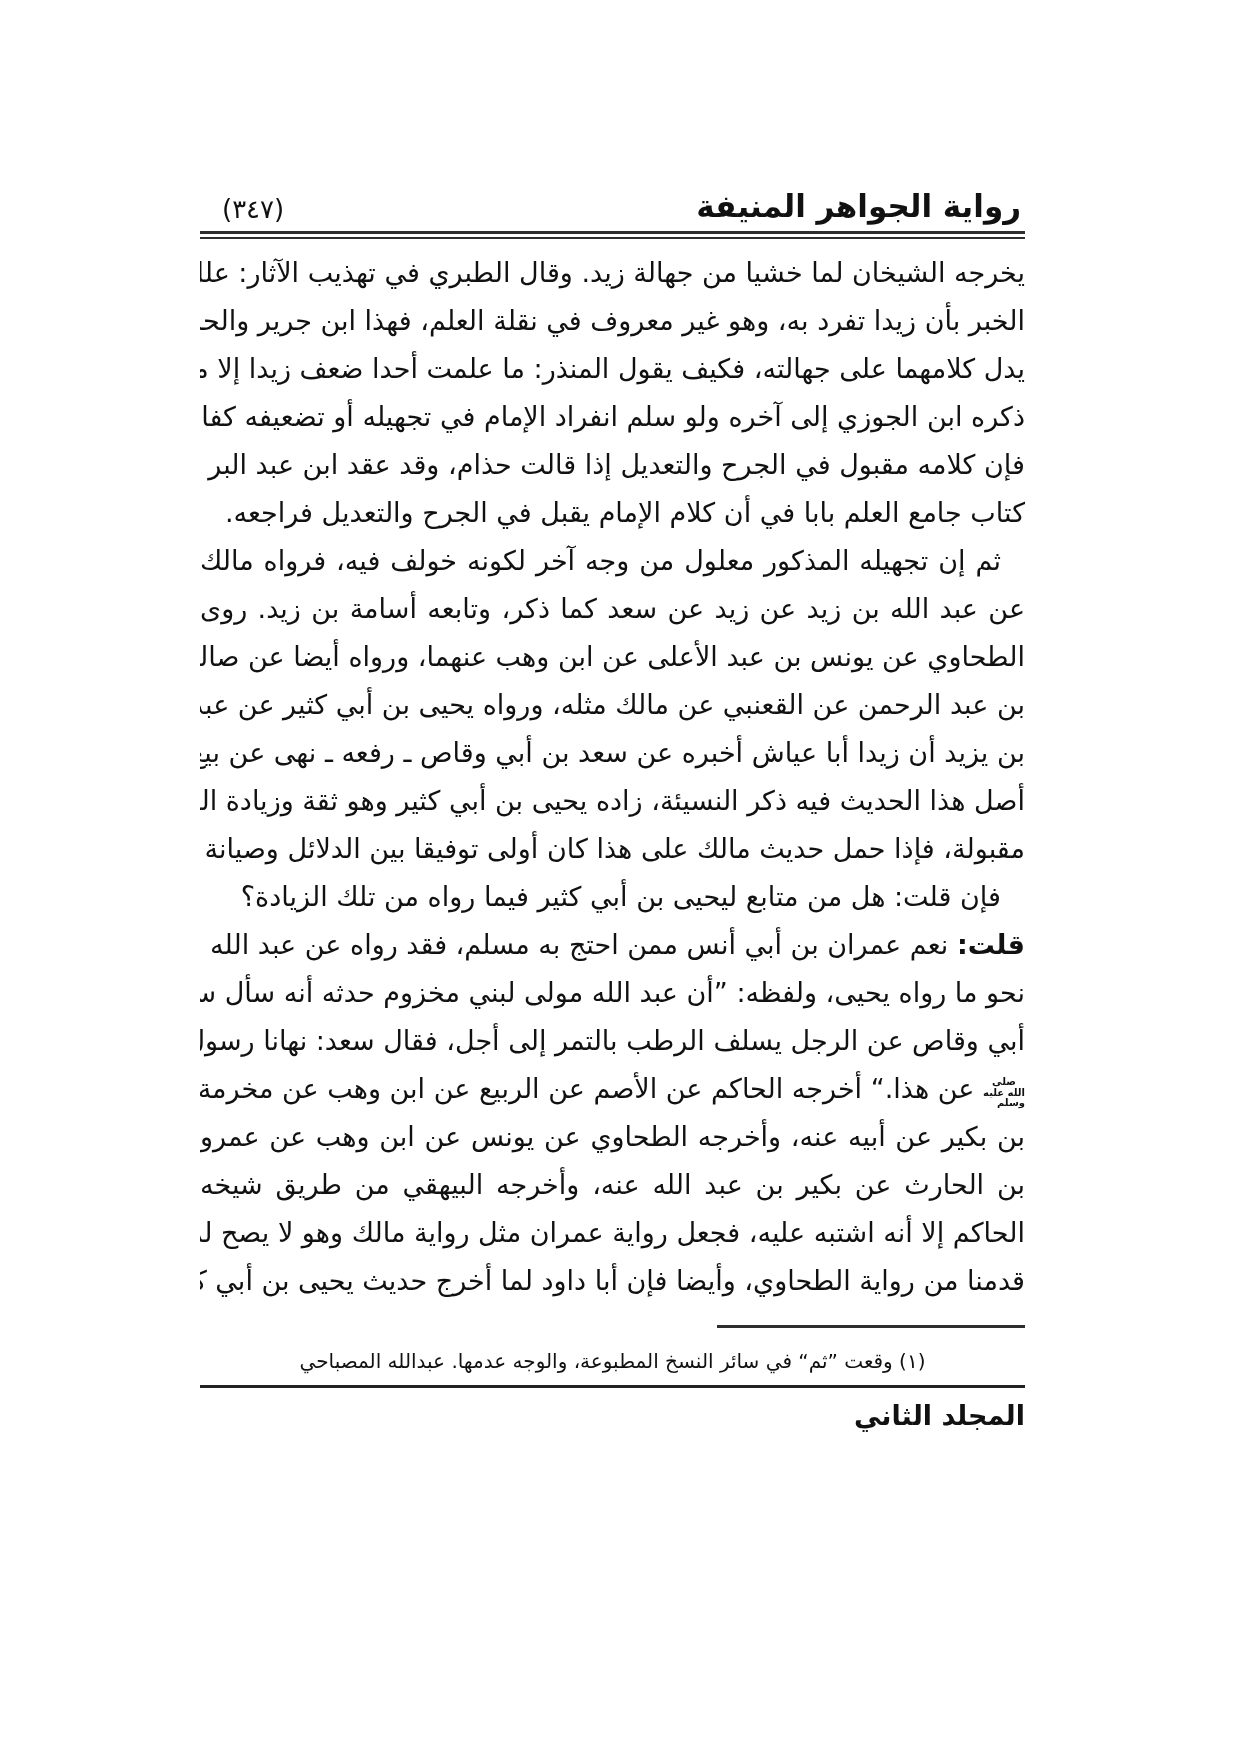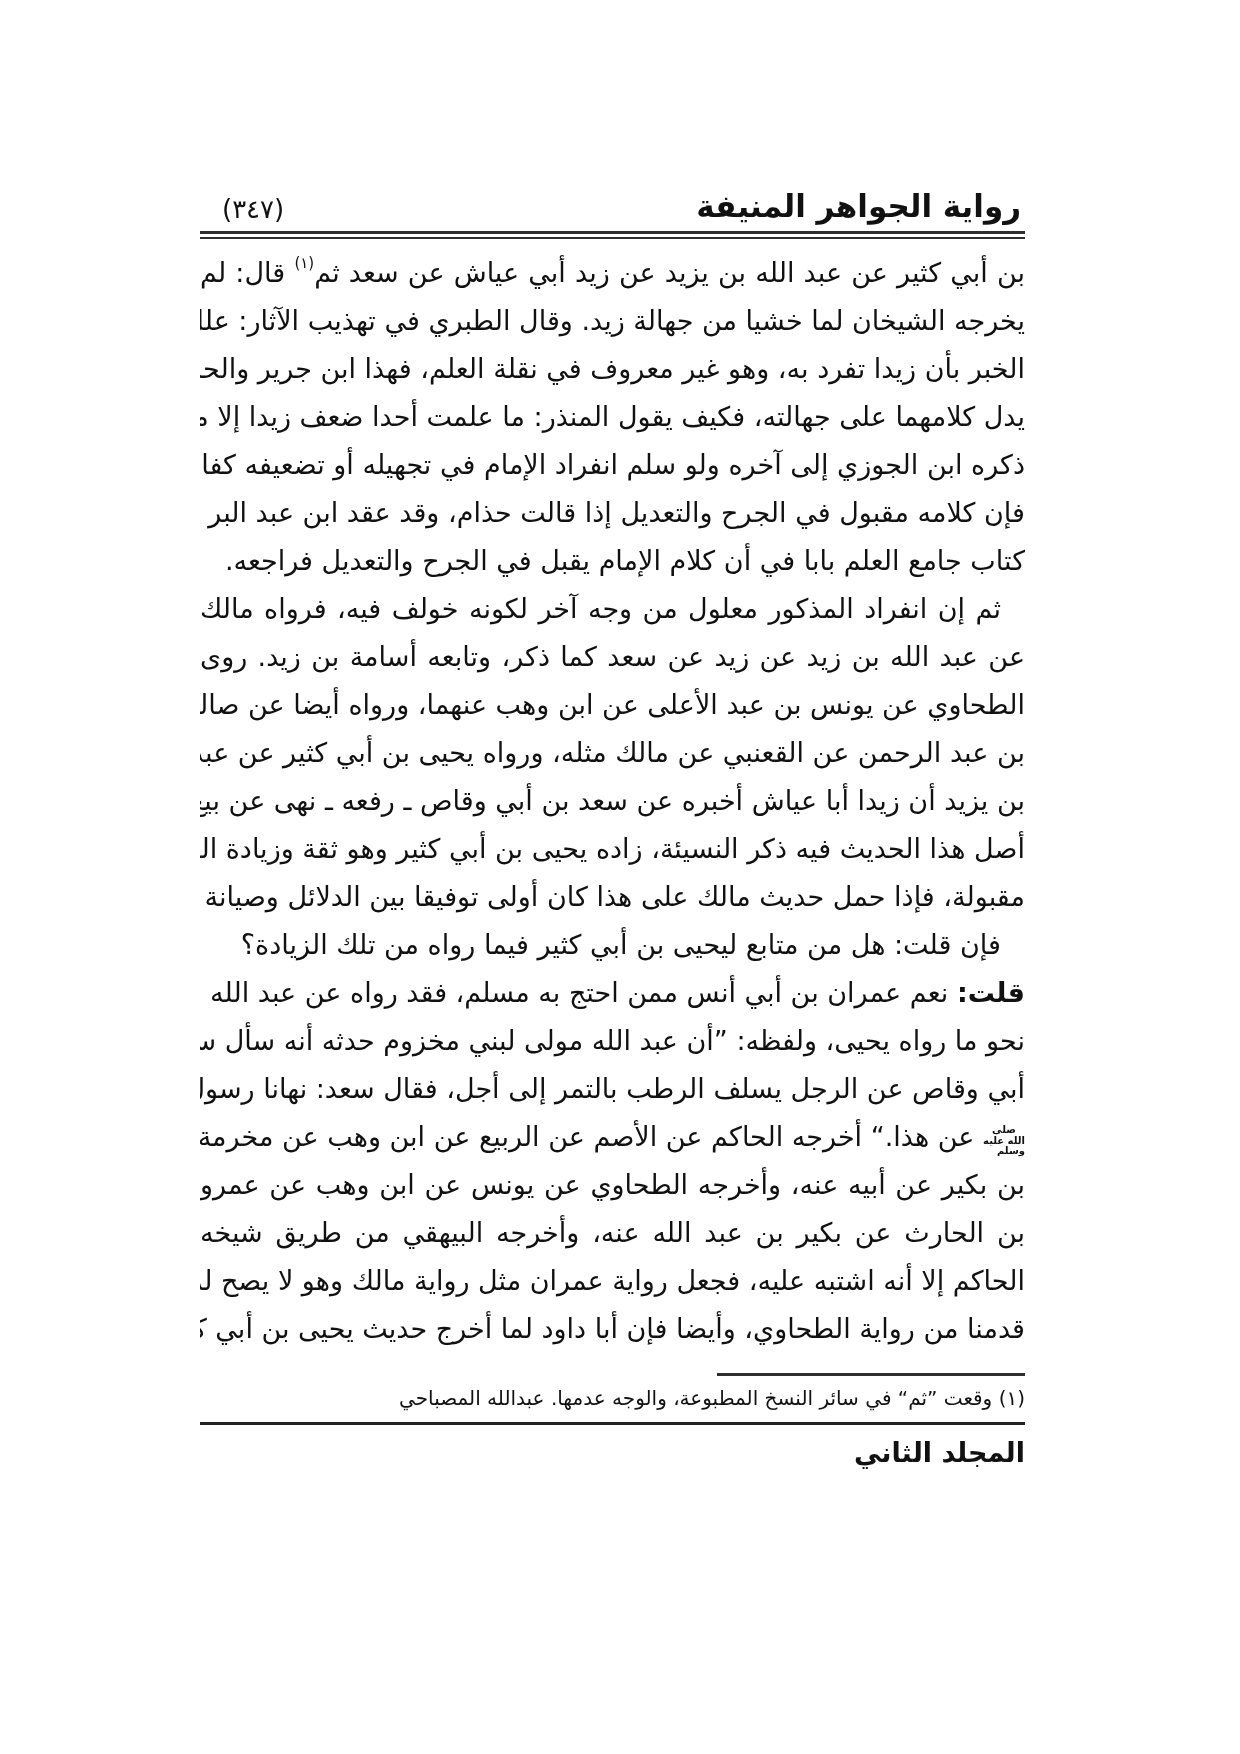--- a/index.html
+++ b/index.html
@@ -77,24 +77,24 @@
     font-weight: bold;
   }
   .footnote-separator {
     margin-top: 20px;
     margin-left: 0;
     width: 308px;
     height: 3px;
     background: #2e2e2e;
   }
   .footnote-text {
-    margin-top: 7px;
+    margin-top: 18px;
     font-size: 20px;
     line-height: 30px;
-    text-align: right;
+    text-align: center;
   }
   .footer-rule {
     margin-top: 9px;
     height: 3px;
     background: #222222;
   }
   .footer-row {
     margin-top: 12px;
   }
   .volume-label {
@@ -109,28 +109,27 @@
   <div class="content">
 
     <div class="header-row">
       <div class="book-title">رواية الجواهر المنيفة</div>
       <div class="page-number">(٣٤٧)</div>
     </div>
 
     <div class="double-rule"></div>
 
     <div class="body-text" id="body-lines">
-        <div class="line">بن أبي كثير عن عبد الله بن يزيد عن زيد أبي عياش عن سعد ثم<span class="sup">(١)</span> قال: لم</div>
         <div class="line">يخرجه الشيخان لما خشيا من جهالة زيد. وقال الطبري في تهذيب الآثار: علل</div>
         <div class="line">الخبر بأن زيدا تفرد به، وهو غير معروف في نقلة العلم، فهذا ابن جرير والحاكم</div>
         <div class="line">يدل كلامهما على جهالته، فكيف يقول المنذر: ما علمت أحدا ضعف زيدا إلا ما</div>
         <div class="line">ذكره ابن الجوزي إلى آخره ولو سلم انفراد الإمام في تجهيله أو تضعيفه كفانا ذلك؛</div>
         <div class="line">فإن كلامه مقبول في الجرح والتعديل إذا قالت حذام، وقد عقد ابن عبد البر في</div>
         <div class="line align-right">كتاب جامع العلم بابا في أن كلام الإمام يقبل في الجرح والتعديل فراجعه.</div>
-        <div class="line indent">ثم إن انفراد المذكور معلول من وجه آخر لكونه خولف فيه، فرواه مالك</div>
+        <div class="line indent">ثم إن تجهيله المذكور معلول من وجه آخر لكونه خولف فيه، فرواه مالك</div>
         <div class="line">عن عبد الله بن زيد عن زيد عن سعد كما ذكر، وتابعه أسامة بن زيد. روى</div>
         <div class="line">الطحاوي عن يونس بن عبد الأعلى عن ابن وهب عنهما، ورواه أيضا عن صالح</div>
         <div class="line">بن عبد الرحمن عن القعنبي عن مالك مثله، ورواه يحيى بن أبي كثير عن عبد الله</div>
         <div class="line">بن يزيد أن زيدا أبا عياش أخبره عن سعد بن أبي وقاص ـ رفعه ـ نهى عن بيع</div>
         <div class="line">أصل هذا الحديث فيه ذكر النسيئة، زاده يحيى بن أبي كثير وهو ثقة وزيادة الثقة</div>
         <div class="line">مقبولة، فإذا حمل حديث مالك على هذا كان أولى توفيقا بين الدلائل وصيانة لها</div>
         <div class="line align-right indent">فإن قلت: هل من متابع ليحيى بن أبي كثير فيما رواه من تلك الزيادة؟</div>
         <div class="line"><span class="bold">قلت:</span> نعم عمران بن أبي أنس ممن احتج به مسلم، فقد رواه عن عبد الله بن يزيد</div>
         <div class="line">نحو ما رواه يحيى، ولفظه: ”أن عبد الله مولى لبني مخزوم حدثه أنه سأل سعد بن</div>
         <div class="line">أبي وقاص عن الرجل يسلف الرطب بالتمر إلى أجل، فقال سعد: نهانا رسول الله</div>

